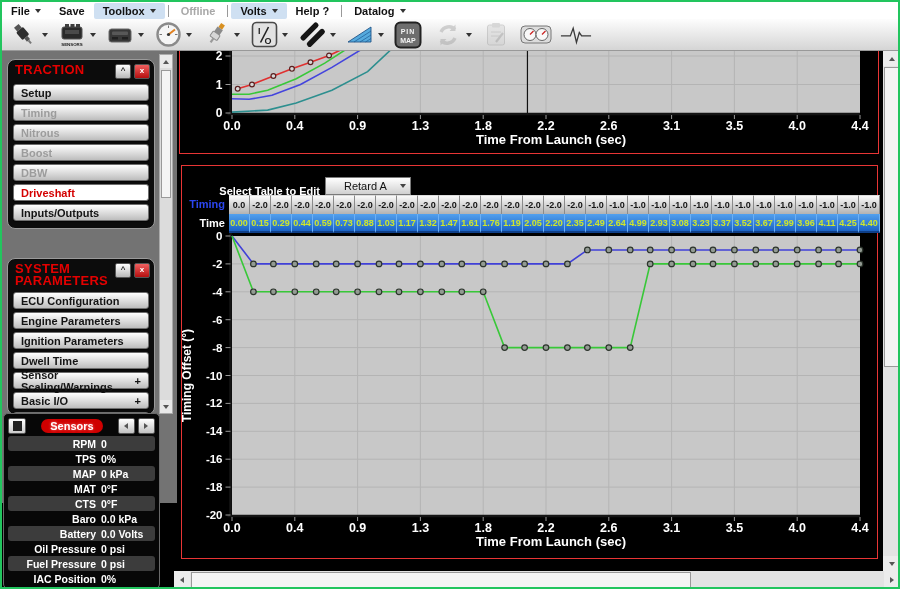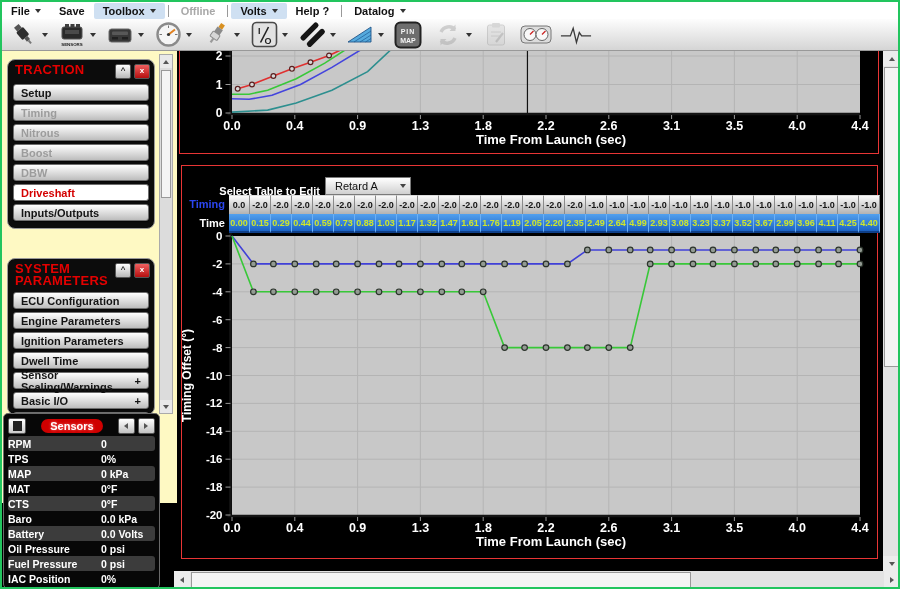--- a/index.html
+++ b/index.html
@@ -15,21 +15,21 @@
   .tri-down{width:0;height:0;border-left:3px solid transparent;border-right:3px solid transparent;border-top:4px solid #333;}
   
   .toolbar{position:absolute;left:0;top:17px;width:896px;height:32px;
            background:linear-gradient(#fdfdfd,#d5d5d5);border-bottom:1px solid #999;
            display:flex;align-items:center;padding-left:6px;box-sizing:border-box;}
   .tool-group{display:flex;align-items:center;margin-right:8px;}
   .tool-btn{width:32px;height:27px;display:flex;align-items:center;justify-content:center;}
   .tool-btn.dis{opacity:.4;filter:grayscale(1);}
   .tool-arrow{margin-left:2px;}
   
-  .sidebar{position:absolute;left:0;top:49px;width:175px;height:452px;background:#fef9c3;}
+  .sidebar{position:absolute;left:0;top:49px;width:175px;height:452px;background:#737373;}
   .panel{position:absolute;left:5px;width:148px;background:#0c0c0c;border:1px solid #9a9a9a;
          border-radius:8px;box-sizing:border-box;padding-bottom:4px;}
   .panel-header{display:flex;justify-content:space-between;align-items:flex-start;padding:4px 4px 2px 7px;}
   .panel-title{color:#e40000;font-weight:bold;font-size:13px;line-height:12px;letter-spacing:.3px;}
   .panel-hbtns{display:flex;gap:3px;}
   .panel-btn{width:14px;height:13px;background:linear-gradient(#ffffff,#b8b8b8);border:1px solid #555;
              border-radius:2px;font-size:8px;line-height:11px;text-align:center;color:#222;font-weight:bold;}
   .panel-btn.close{background:linear-gradient(#ef6060,#b50f0f);color:#fff;}
   .side-btn{margin:3px 5px;height:15px;background:linear-gradient(#ffffff,#bdbdbd);border:1px solid #6e6e6e;
             border-radius:3px;font-size:11px;font-weight:bold;color:#141414;display:flex;align-items:center;
@@ -50,33 +50,33 @@
   .sens-iconbtn{width:16px;height:14px;background:linear-gradient(#fff,#ccc);border:1px solid #555;border-radius:2px;
                 display:flex;align-items:center;justify-content:center;}
   .sens-iconbtn span{display:block;width:7px;height:8px;background:#222;border:1px solid #222;}
   .sens-title{background:#cf0000;color:#fff;font-size:11px;font-weight:bold;padding:0 9px;border-radius:8px;
               text-shadow:0 0 3px #ff7a7a;line-height:14px;}
   .sens-nav{display:flex;gap:3px;}
   .sens-nbtn{width:15px;height:14px;background:linear-gradient(#fff,#c2c2c2);border:1px solid #555;border-radius:2px;
              display:flex;align-items:center;justify-content:center;}
   .sensor-row{height:15px;margin:0 4px;display:flex;align-items:center;font-size:10.5px;color:#fff;border-radius:3px;}
   .sensor-row.odd{background:#3c3c3c;}
-  .sensor-label{width:88px;font-weight:bold;padding-right:5px;}
+  .sensor-label{width:88px;text-align:right;font-weight:bold;padding-right:5px;}
   .sensor-value{font-weight:bold;}
   
   .main{position:absolute;left:175px;top:49px;width:706px;height:520px;background:#000;overflow:hidden;}
   .topbox{position:absolute;left:2px;top:-8px;width:700px;height:111px;border:1px solid #e83535;box-sizing:border-box;pointer-events:none;}
   .retardbox{position:absolute;left:4px;top:114px;width:697px;height:394px;border:1px solid #e83535;box-sizing:border-box;pointer-events:none;}
   .retard-legend{position:absolute;left:9px;top:106px;z-index:3;background:#000;padding:0 5px;color:#e01414;
                  font-size:14px;font-weight:bold;letter-spacing:.2px;
                  text-shadow:-1px -1px 0 #fff,1px -1px 0 #fff,-1px 1px 0 #fff,1px 1px 0 #fff,0 0 2px #fff;}
   .select-label{position:absolute;left:38px;top:134px;width:105px;text-align:right;color:#fff;font-weight:bold;font-size:11px;}
   .combo{position:absolute;left:148px;top:126px;width:86px;height:18px;background:linear-gradient(#ffffff,#d0d0d0);
          border:1px solid #7a7a7a;box-sizing:border-box;display:flex;align-items:center;justify-content:space-between;
-         font-size:11px;color:#111;padding:0 4px 0 9px;}
+         font-size:11px;color:#111;padding:0 4px 0 18px;}
   .trow{position:absolute;left:0;height:19px;display:flex;}
   .trow-label{width:48px;text-align:right;font-weight:bold;font-size:11px;line-height:19px;padding-right:4px;}
   .cells{display:flex;}
   .cell{width:21px;text-align:center;font-size:9px;font-weight:bold;line-height:19px;box-sizing:border-box;}
   .timing-cell{background:linear-gradient(#fafafa,#b2b2b2);color:#141414;border-right:1px solid #8a8a8a;border-top:1px solid #ddd;}
   .time-cell{background:linear-gradient(#52a0ee,#1b63c4);color:#cfe62c;border-right:1px solid #6cb0f5;border-bottom:2px solid #0f3f88;}
   svg.chartsvg{position:absolute;left:0;top:0;z-index:1;}
   
   .vscroll{position:absolute;left:881px;top:49px;width:17px;height:520px;background:#e3e3e3;}
   .hscroll{position:absolute;left:172px;top:569px;width:726px;height:18px;background:#e3e3e3;}

